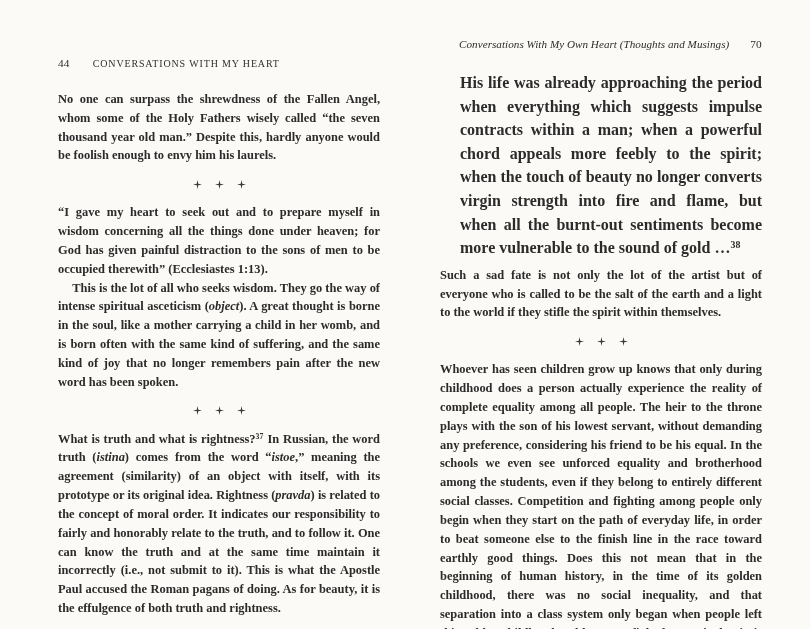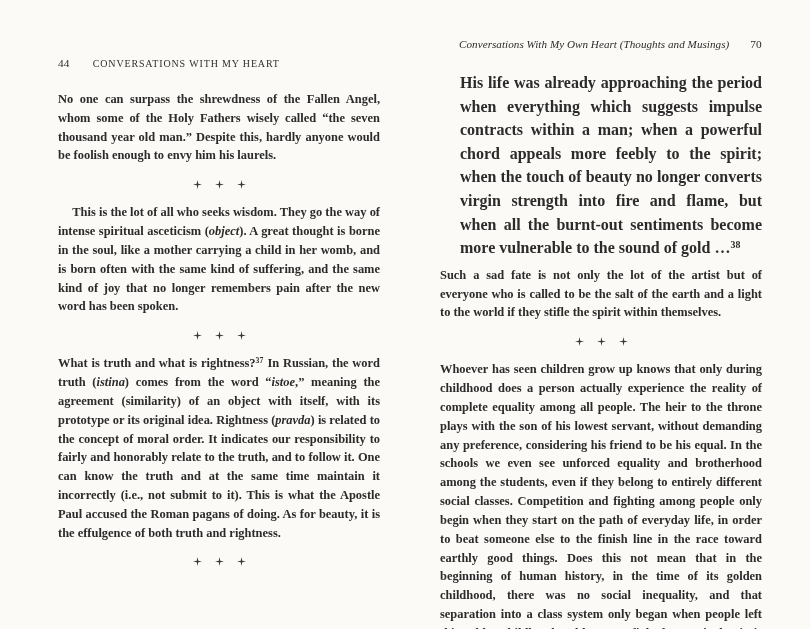--- a/index.html
+++ b/index.html
@@ -152,20 +152,21 @@
               <path d="M5 0 L5.85 4.15 L10 5 L5.85 5.85 L5 10 L4.15 5.85 L0 5 L4.15 4.15 Z" fill="#3a3a3a"></path>
             </svg>
           </span>
         <span class="star">
             <svg width="9" height="9" viewBox="0 0 10 10">
               <path d="M5 0 L5.85 4.15 L10 5 L5.85 5.85 L5 10 L4.15 5.85 L0 5 L4.15 4.15 Z" fill="#3a3a3a"></path>
             </svg>
           </span>
       </div>
 
+      <p>“I gave my heart to seek out and to prepare myself in wisdom concerning all the things done under heaven; for God has given painful distraction to the sons of men to be occupied therewith” (Ecclesiastes 1:13).</p>
 
       <p class="cont"><span>This is the lot of all who seeks wisdom. They go the way of intense spiritual asceticism (</span><i>object</i><span>). A great thought is borne in the soul, like a mother carrying a child in her womb, and is born often with the same kind of suffering, and the same kind of joy that no longer remembers pain after the new word has been spoken.</span></p>
 
       <div class="divider">
         <span class="star">
             <svg width="9" height="9" viewBox="0 0 10 10">
               <path d="M5 0 L5.85 4.15 L10 5 L5.85 5.85 L5 10 L4.15 5.85 L0 5 L4.15 4.15 Z" fill="#3a3a3a"></path>
             </svg>
           </span>
         <span class="star">

